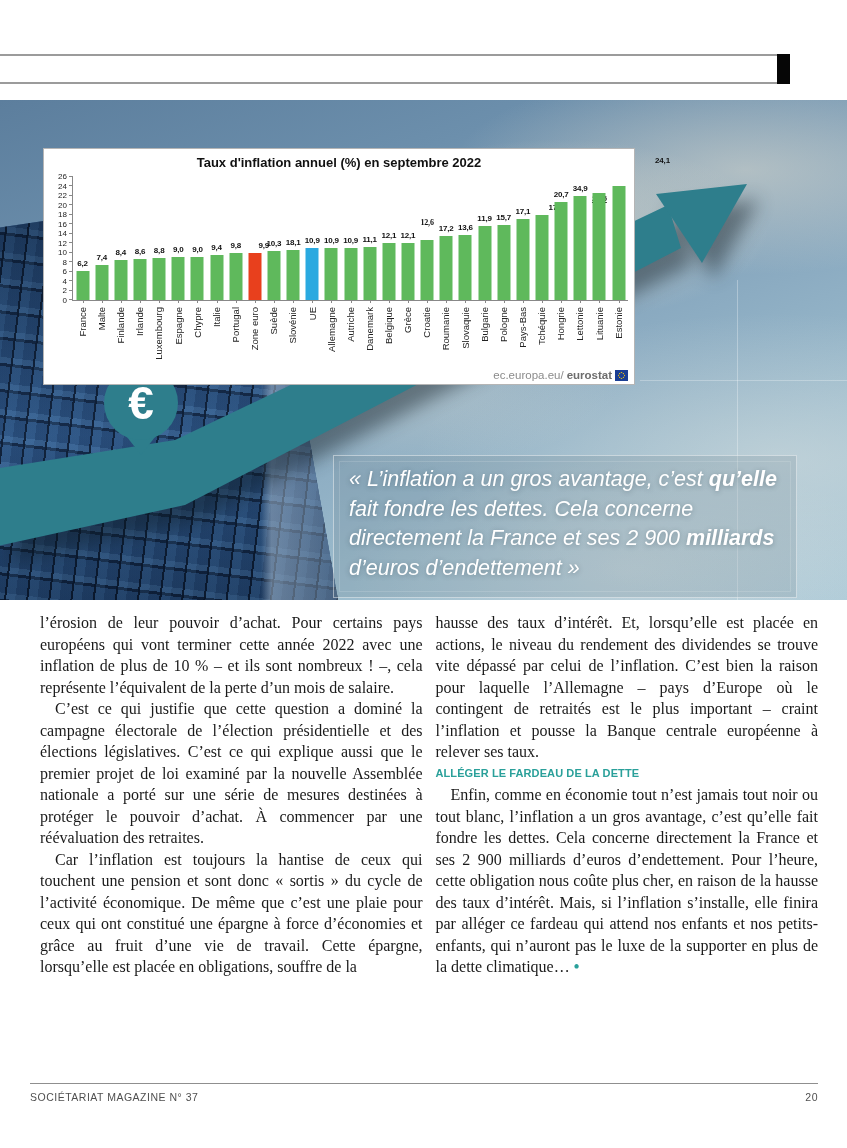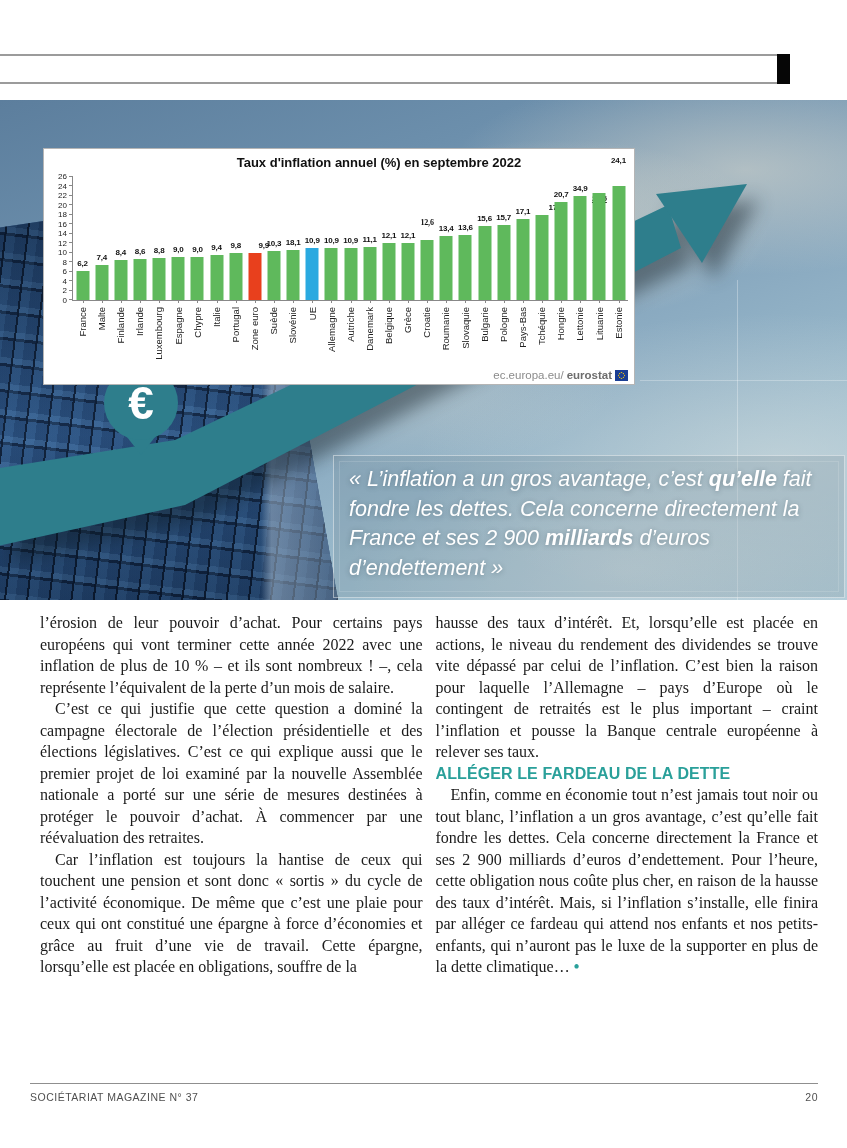--- a/index.html
+++ b/index.html
@@ -41,21 +41,21 @@
               background:#2e7e8c;display:flex;align-items:center;justify-content:center;
               color:#fff;font-size:46px;font-weight:bold;}
   .euro-tail{position:absolute;left:127px;top:337px;width:0;height:0;
              border-left:14px solid transparent;border-right:14px solid transparent;
              border-top:18px solid #2e7e8c;}
 
   
   .chart{position:absolute;left:43px;top:48px;width:592px;height:237px;background:#fff;
          border:1px solid #b5b5b5;box-sizing:border-box;}
   .chart-title{position:absolute;left:0;top:6px;width:100%;text-align:center;
-               font-size:13px;font-weight:bold;color:#111;padding-left:40px;}
+               font-size:13px;font-weight:bold;color:#111;}
   .y-axis{position:absolute;left:4px;top:23px;width:19px;text-align:right;
           font-size:8px;line-height:9.5px;color:#222;}
   .y-ticks{position:absolute;left:25px;top:27px;width:3px;height:125px;
            background:repeating-linear-gradient(180deg,#888 0 1px,transparent 1px 9.5px);}
   .axis-v{position:absolute;left:28px;top:27px;width:1px;height:125px;background:#888;}
   .axis-h{position:absolute;left:28px;top:151px;width:556px;height:1px;background:#888;}
   .bars{position:absolute;left:29px;top:13px;width:555px;height:138px;display:flex;}
   .bar-slot{flex:1;position:relative;height:138px;}
   .bar{position:absolute;bottom:0;left:50%;transform:translateX(-50%);width:13px;}
   .bar-val{position:absolute;left:50%;transform:translateX(-50%);font-size:8px;font-weight:bold;
@@ -65,35 +65,35 @@
   .cat-tick{position:absolute;top:-4px;left:50%;width:1px;height:3px;background:#888;}
   .cat-label{writing-mode:vertical-rl;transform:rotate(180deg);font-size:9.5px;color:#222;
              line-height:1;white-space:nowrap;margin-top:3px;}
   .chart-source{position:absolute;right:6px;bottom:3px;display:flex;align-items:center;gap:3px;
                 font-size:11.5px;color:#8b8b8b;}
   .chart-source b{color:#6d6d6d;}
   .eu-flag{width:13px;height:11px;background:#1b3e94;display:inline-block;
            background-image:radial-gradient(circle 3.2px at 50% 50%, transparent 2.2px, rgba(255,204,0,0.85) 2.4px 3px, transparent 3.2px);}
 
   
-  .quote{position:absolute;left:333px;top:355px;width:512px;height:143px;box-sizing:border-box;
+  .quote{position:absolute;left:333px;top:355px;width:464px;height:143px;box-sizing:border-box;
          background:rgba(110,130,140,0.20);border:1px solid rgba(255,255,255,0.45);
          outline:1px solid rgba(255,255,255,0.14);outline-offset:-7px;
          padding:9px 15px;color:#fff;font-style:italic;font-size:21.5px;line-height:29.5px;
          text-shadow:0 1px 5px rgba(35,55,65,0.35);}
   .q-bold{font-weight:bold;}
 
   
   .article{position:absolute;left:40px;top:612px;width:778px;display:flex;gap:13px;
            font-family:"Liberation Serif",serif;font-size:16px;line-height:21.5px;
            text-align:justify;color:#1a1a1a;hyphens:auto;}
   .col{flex:1;min-width:0;}
   .article p{margin:0;}
   .indent{text-indent:15px;}
-  .section-heading{font-family:"Liberation Sans",sans-serif;font-size:16px;font-weight:bold;
+  .section-heading{font-family:"Liberation Sans",sans-serif;font-size:11px;font-weight:bold;
                    color:#2aa09a;margin:10px 0 5px 0;text-align:left;letter-spacing:0.1px;}
   .end-mark{color:#2aa09a;font-weight:bold;}
 
   
   .footer{position:absolute;left:30px;top:1083px;width:788px;border-top:1px solid #8f8f8f;
           padding-top:7px;display:flex;justify-content:space-between;
           font-size:10.5px;color:#4f4f4f;letter-spacing:0.5px;}
 </style>
 </head>
 <body>
@@ -213,29 +213,29 @@
           </div>
           <div class="bar-slot">
             <div class="bar-val" style="bottom: 60.475px;">12,1</div>
             <div class="bar" style="height: 57.475px; background: rgb(95, 185, 92);"></div>
           </div>
           <div class="bar-slot">
             <div class="bar-val" style="bottom: 73px; font-family: Liberation Serif, serif;">12,6</div>
             <div class="bar" style="height: 59.85px; background: rgb(95, 185, 92);"></div>
           </div>
           <div class="bar-slot">
-            <div class="bar-val" style="bottom: 66.65px;">13,4</div>
+            <div class="bar-val" style="bottom: 66.65px;">17,2</div>
             <div class="bar" style="height: 63.65px; background: rgb(95, 185, 92);"></div>
           </div>
           <div class="bar-slot">
             <div class="bar-val" style="bottom: 67.6px;">13,6</div>
             <div class="bar" style="height: 64.6px; background: rgb(95, 185, 92);"></div>
           </div>
           <div class="bar-slot">
-            <div class="bar-val" style="bottom: 77.1px;">15,6</div>
+            <div class="bar-val" style="bottom: 77.1px;">11,9</div>
             <div class="bar" style="height: 74.1px; background: rgb(95, 185, 92);"></div>
           </div>
           <div class="bar-slot">
             <div class="bar-val" style="bottom: 77.575px; text-align: center;">15,7</div>
             <div class="bar" style="height: 74.575px; background: rgb(95, 185, 92);"></div>
           </div>
           <div class="bar-slot">
             <div class="bar-val" style="bottom: 84.225px; text-align: right;">17,1</div>
             <div class="bar" style="height: 81.225px; background: rgb(95, 185, 92);"></div>
           </div>
@@ -249,21 +249,21 @@
           </div>
           <div class="bar-slot">
             <div class="bar-val" style="bottom: 107.5px;">34,9</div>
             <div class="bar" style="height: 104.5px; background: rgb(95, 185, 92);"></div>
           </div>
           <div class="bar-slot">
             <div class="bar-val" style="bottom: 97px; text-decoration: underline;">22,5</div>
             <div class="bar" style="height: 106.875px; background: rgb(95, 185, 92);"></div>
           </div>
           <div class="bar-slot">
-            <div class="bar-val" style="bottom: 135px;">24,1</div>
+            <div class="bar-val" style="bottom: 135px; margin-left: 44px;">24,1</div>
             <div class="bar" style="height: 114.475px; background: rgb(95, 185, 92);"></div>
           </div>
         </div>
       <div class="cats">
           <div class="cat-slot">
             <div class="cat-tick"></div>
             <div class="cat-label">France</div>
           </div>
           <div class="cat-slot">
             <div class="cat-tick"></div>

